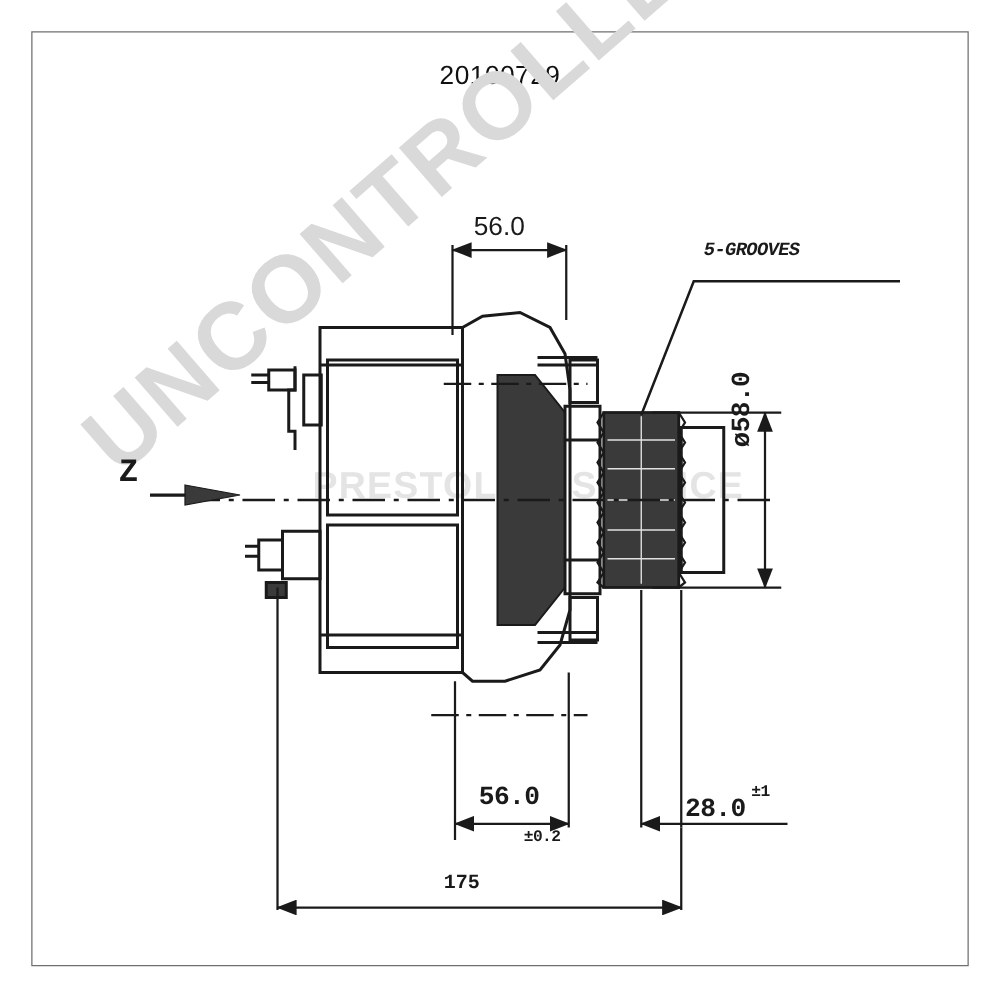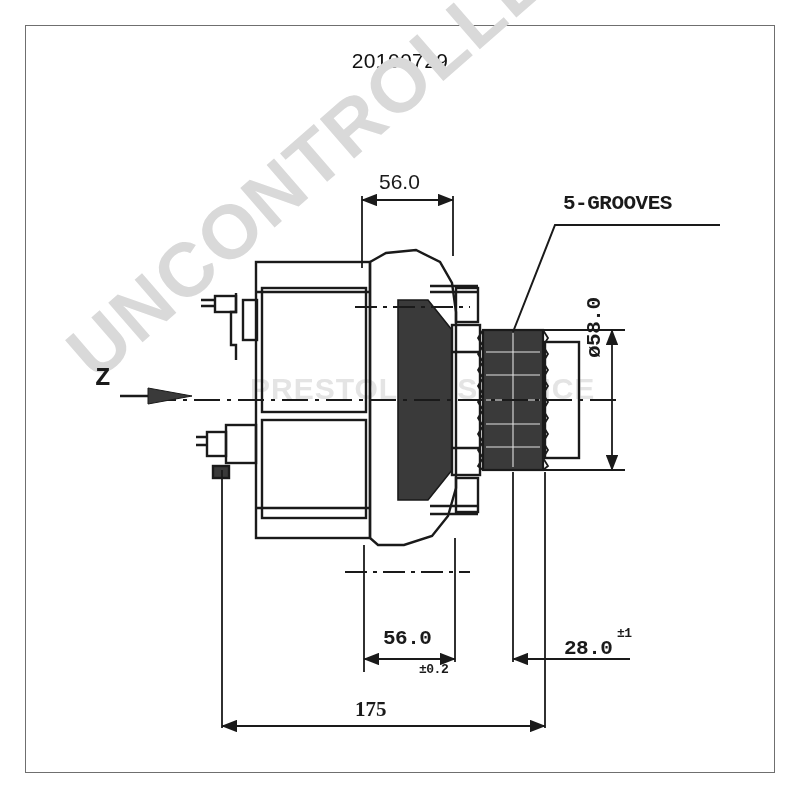--- a/index.html
+++ b/index.html
@@ -30,29 +30,29 @@
               letter-spacing:1px;white-space:nowrap;pointer-events:none;}
 
   
   #draw{position:absolute;left:0;top:0;width:800px;height:800px;}
 
   
   .anno{position:absolute;color:#1a1a1a;white-space:nowrap;}
   .stencil{font-family:"Liberation Mono", monospace;font-weight:bold;
            letter-spacing:-0.5px;}
   #lbl-56top{left:379px;top:170px;font-size:21px;}
-  #lbl-grooves{left:563px;top:192px;font-size:21px;}
+  #lbl-grooves{left:563px;top:192px;font-size:15px;font-style:italic;}
   #lbl-dia{left:583px;top:358px;font-size:21px;
            transform:rotate(-90deg);transform-origin:0 0;}
   #lbl-56bot-group{left:383px;top:627px;font-size:21px;}
   #lbl-56bot-tol{position:absolute;left:36px;top:-13px;font-size:13px;margin-top:48px;}
-  #lbl-28-group{left:564px;top:637px;font-size:21px;text-align:right;}
+  #lbl-28-group{left:548px;top:637px;font-size:21px;text-align:right;}
   #lbl-28-tol{position:absolute;left:53px;top:-11px;font-size:13px;}
-  #lbl-175{left:355px;top:697px;font-size:21px;
-           font-family:Liberation Serif, serif;font-weight:bold;}
+  #lbl-175{left:355px;top:697px;font-size:16px;
+           font-family:Liberation Mono, monospace;font-weight:bold;}
   #lbl-z{left:95px;top:363px;font-size:26px;font-weight:bold;
          font-family:"Liberation Mono", monospace;}
 </style>
 </head>
 <body>
 
 <div id="sheet">
 
   <div id="frame"></div>
 

